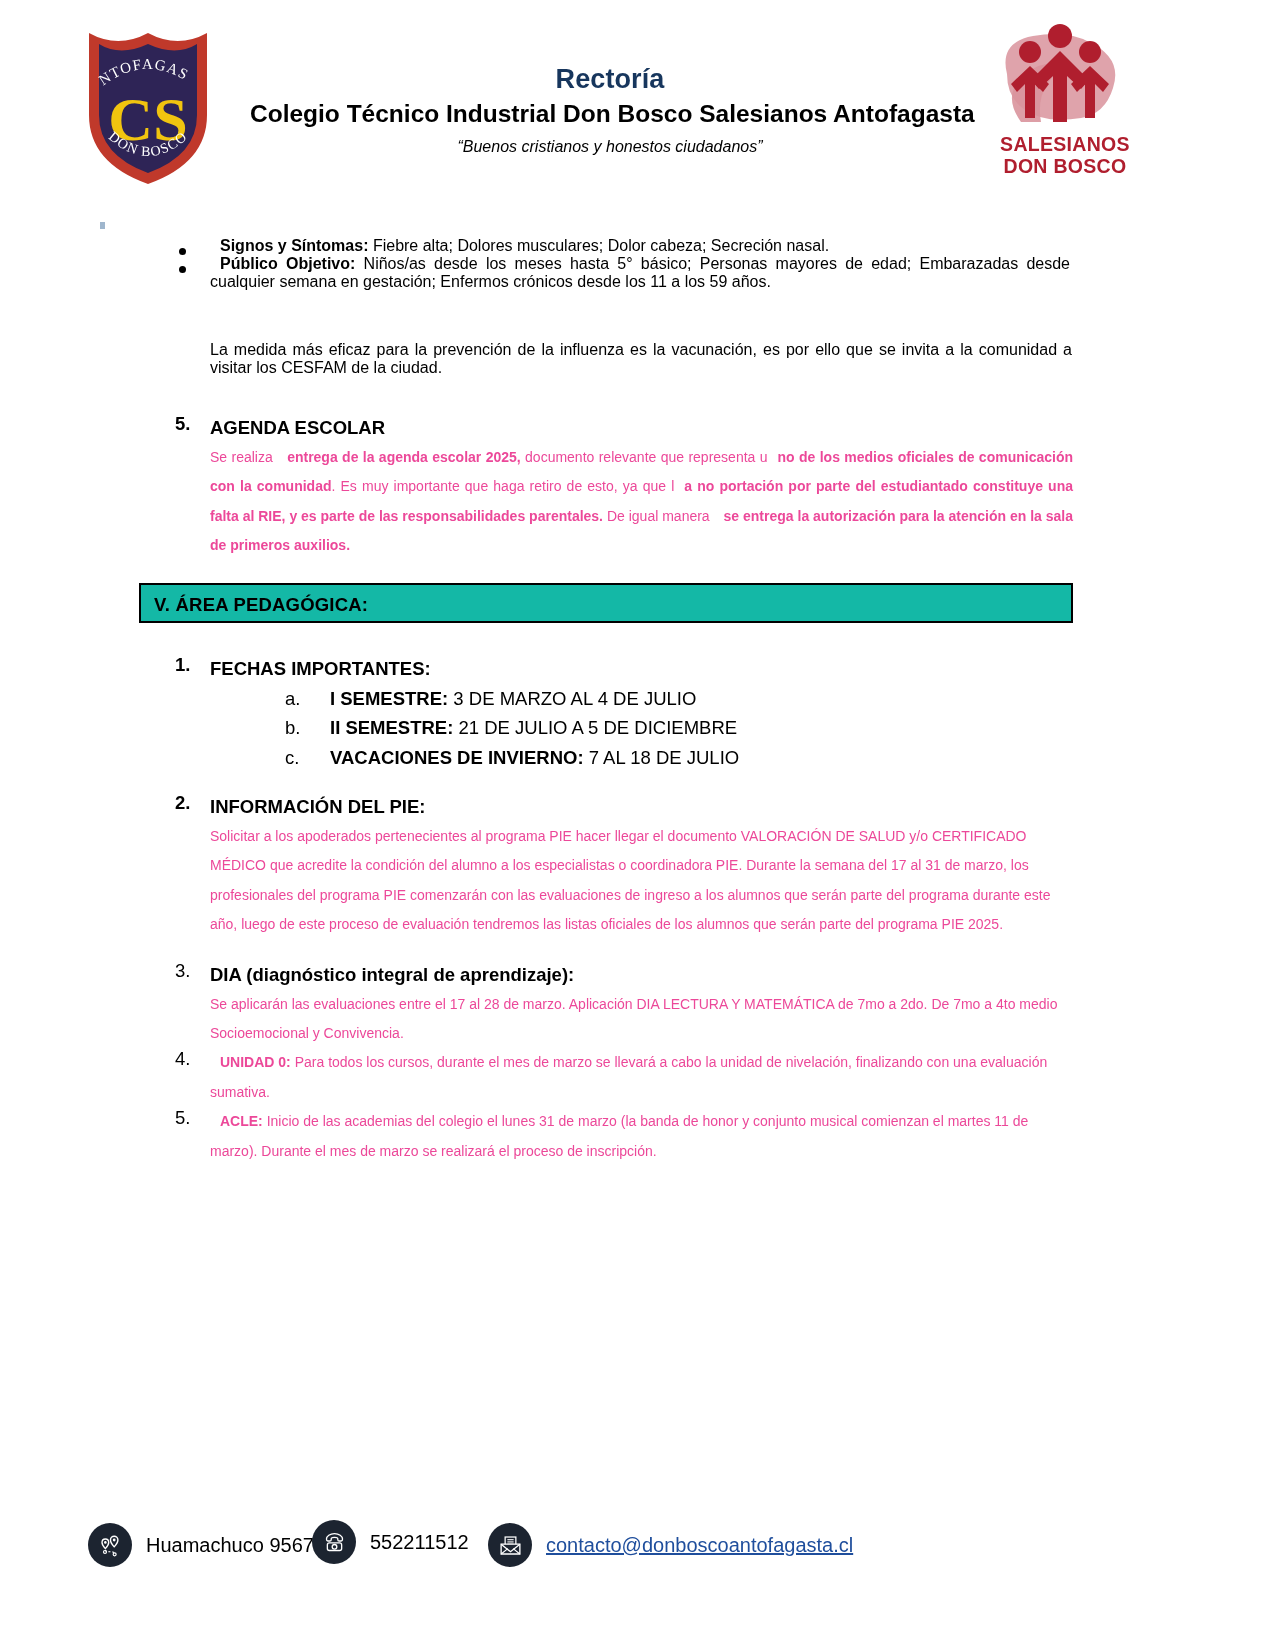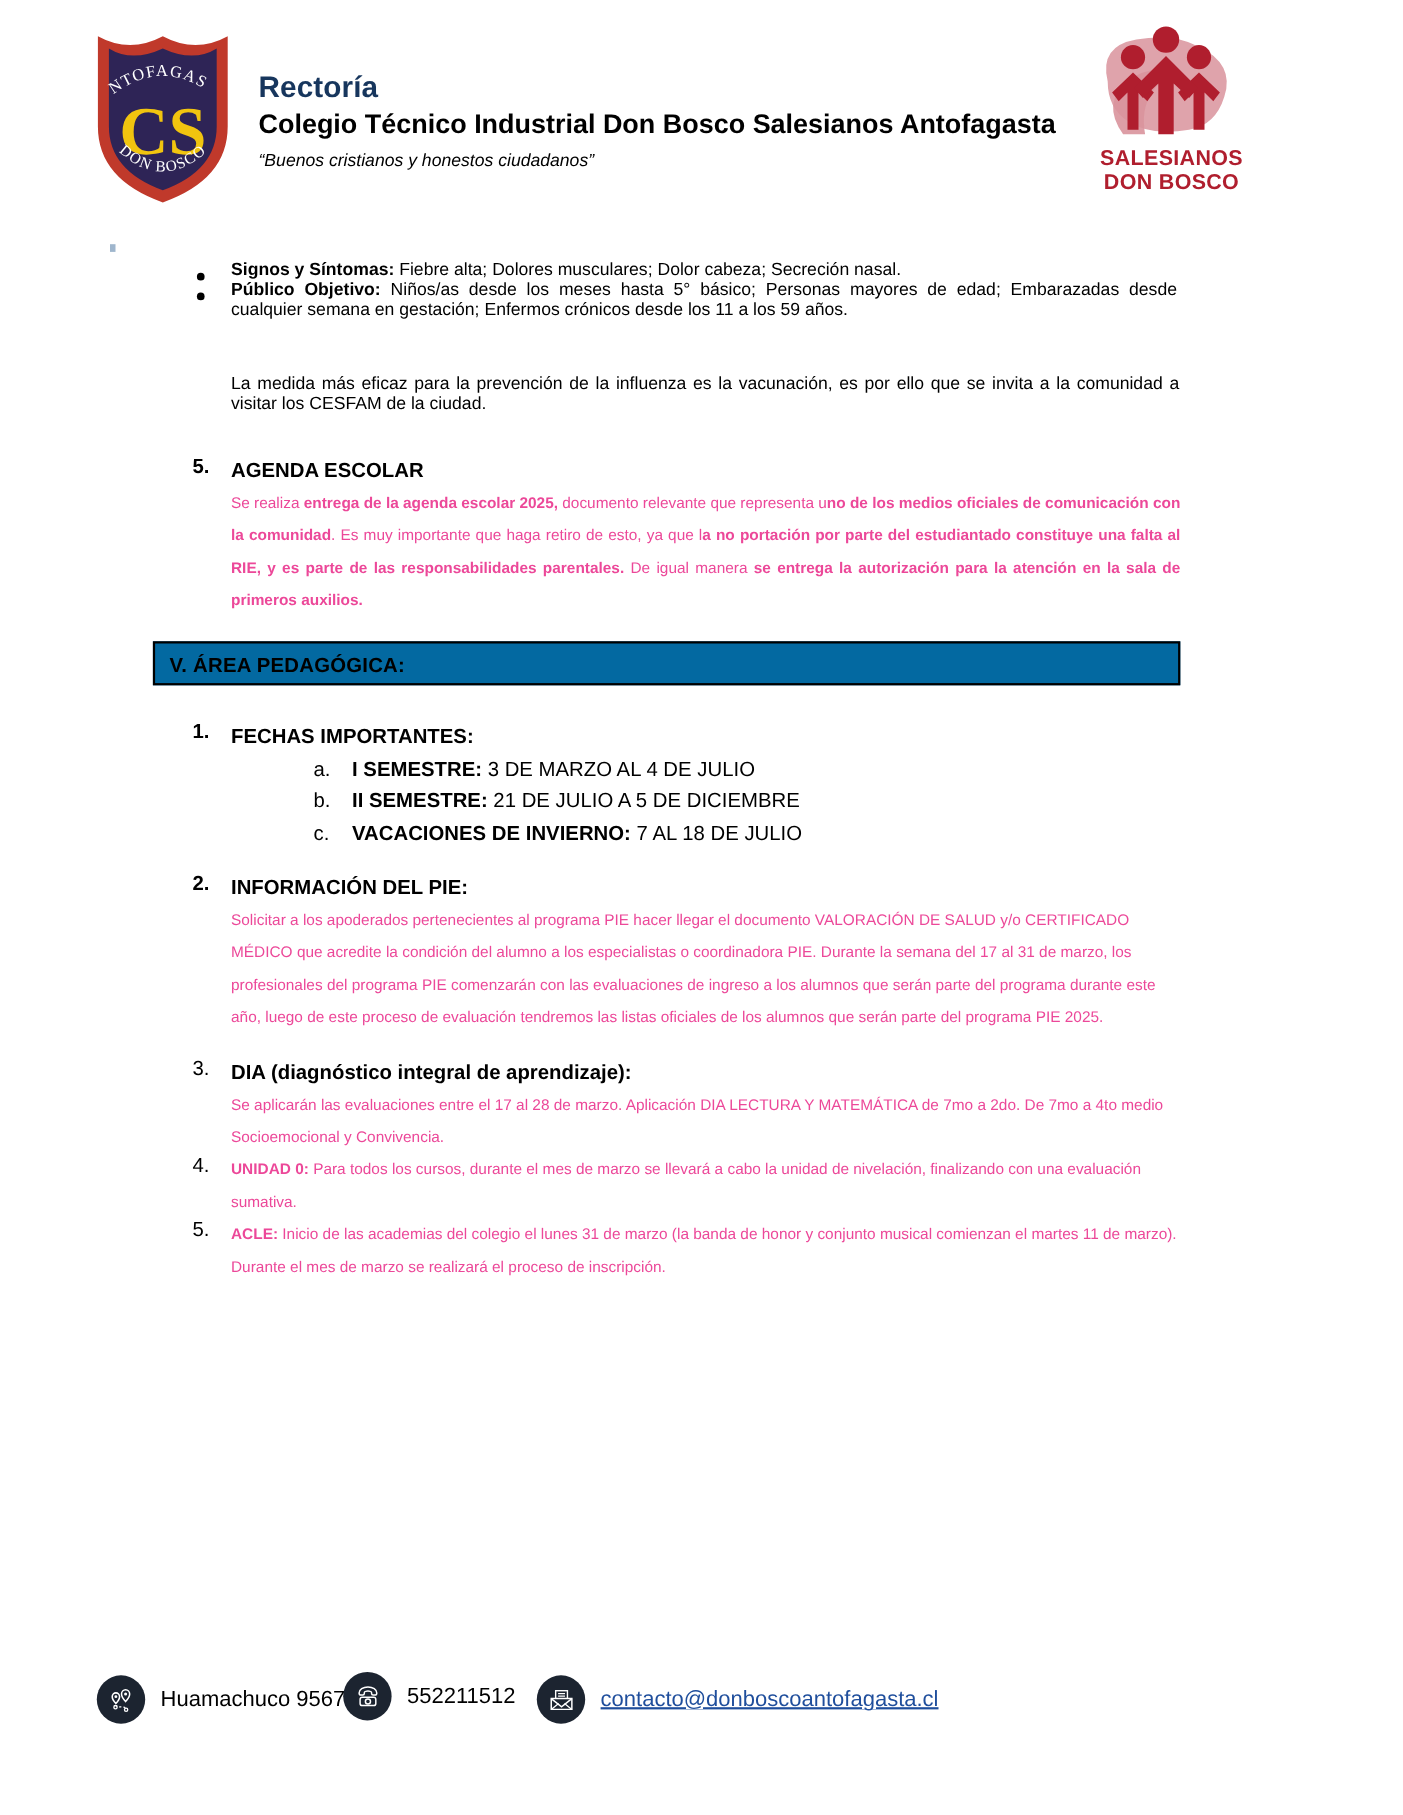--- a/index.html
+++ b/index.html
@@ -27,23 +27,23 @@
     width: 1275px;
     height: 205px;
   }
   .crest {
     position: absolute;
     left: 83px; top: 27px;
     width: 130px; height: 160px;
   }
   .header-titles {
     position: absolute;
-    left: 235px; top: 62px;
+    left: 250px; top: 62px;
     width: 720px;
-    text-align: left;
+    text-align: center;
   }
   .title-rectoria {
     font-size: 27px;
     font-weight: bold;
     color: #17365d;
     letter-spacing: 0.1px;
     line-height: 34px;
   }
   .title-colegio {
     font-size: 24.5px;
@@ -89,21 +89,21 @@
     width: 5px; height: 7px;
     background: #9fb6cd;
   }
 
   p, li, div.txt {
     font-size: 14px;
     line-height: 29.5px;
     color: #ec4899;
   }
   .just { text-align: justify; }
-  b, .b { font-weight: bold; }
+  b, .b { font-weight: bold; margin-left: 10px; }
 
   
   .bullets {
     position: absolute;
     left: 175px; top: 32px;
     width: 895px;
   }
   .bullet-row {
     position: relative;
     padding-left: 35px;
@@ -143,21 +143,21 @@
     font-size: 18.5px;
     line-height: 29.5px;
   }
 
   
   .banner {
     position: absolute;
     left: 139px; top: 378px;
     width: 934px;
     height: 40px;
-    background: #0369a1;
+    background: #14b8a6;
     border: 2.5px solid #000;
     box-sizing: border-box;
   }
   .banner-label {
     position: absolute;
     left: 13px; top: 9px;
     font-size: 18.5px;
     font-weight: bold;
     letter-spacing: 0.2px;
   }

